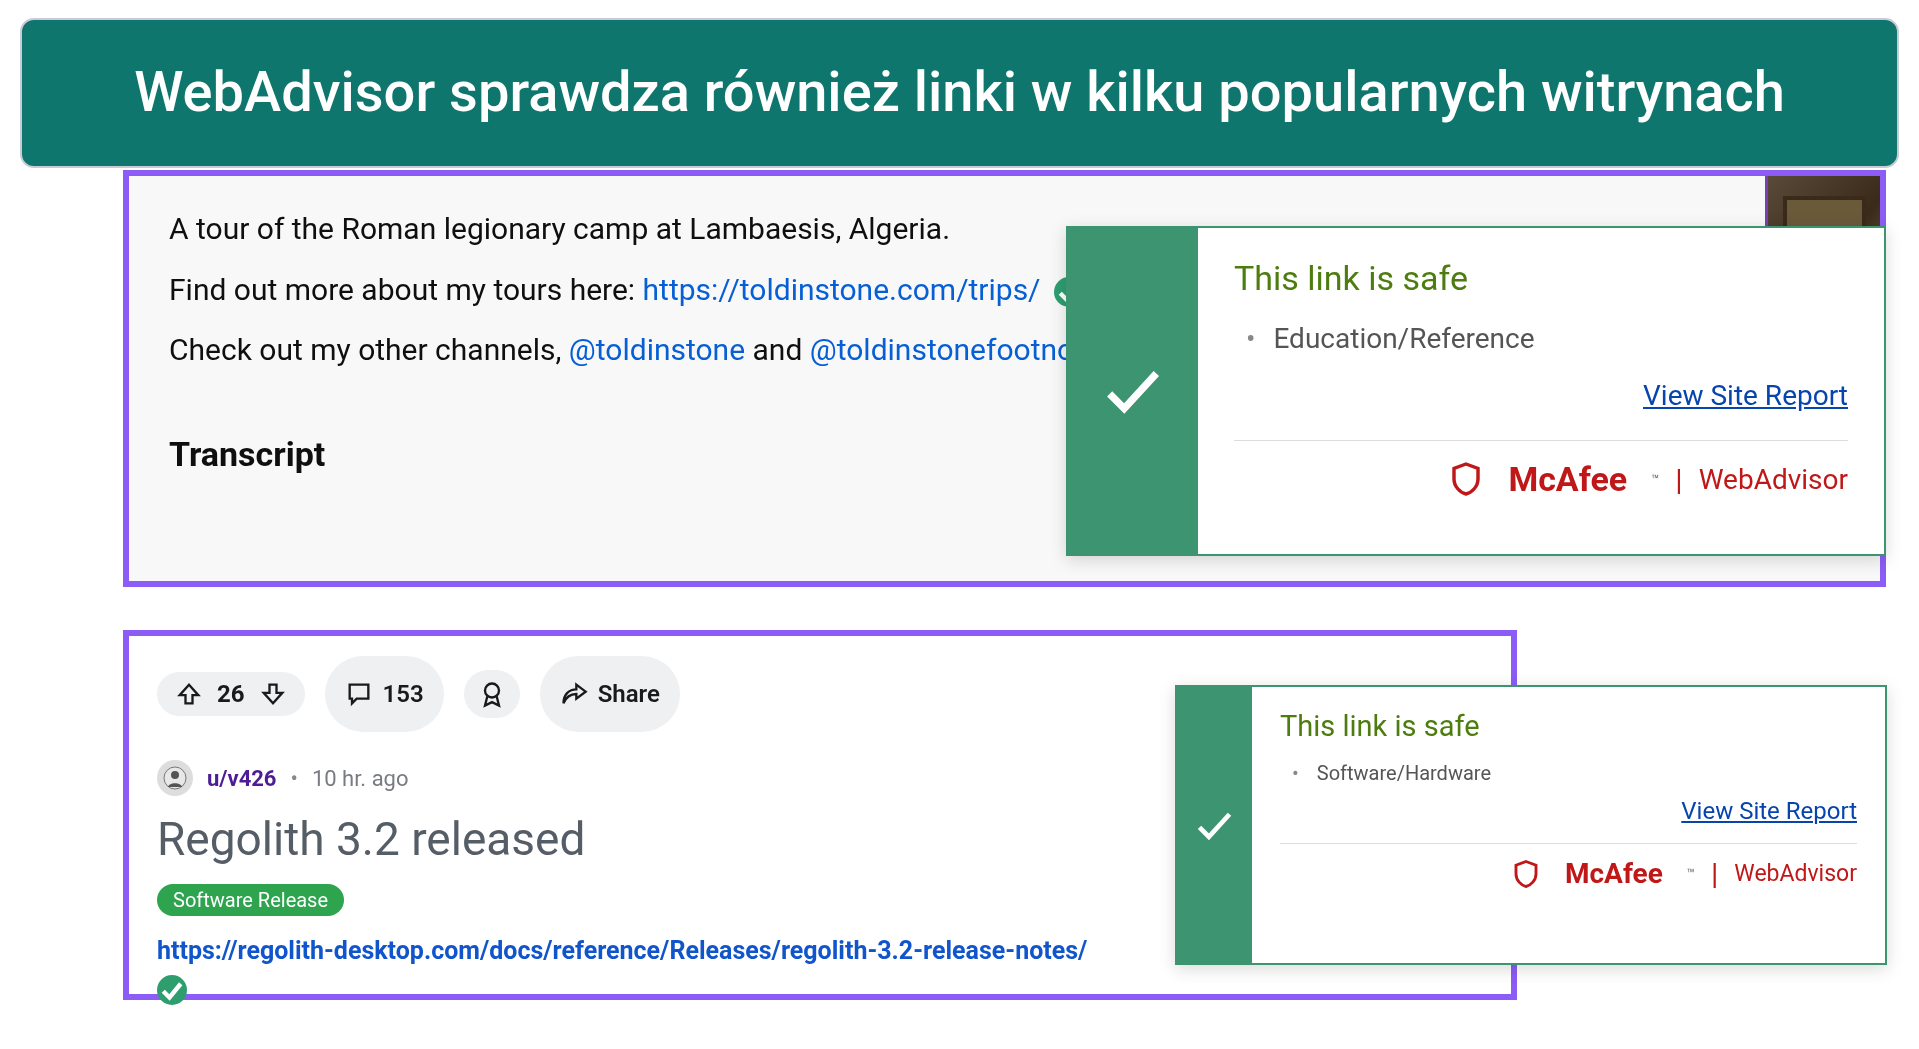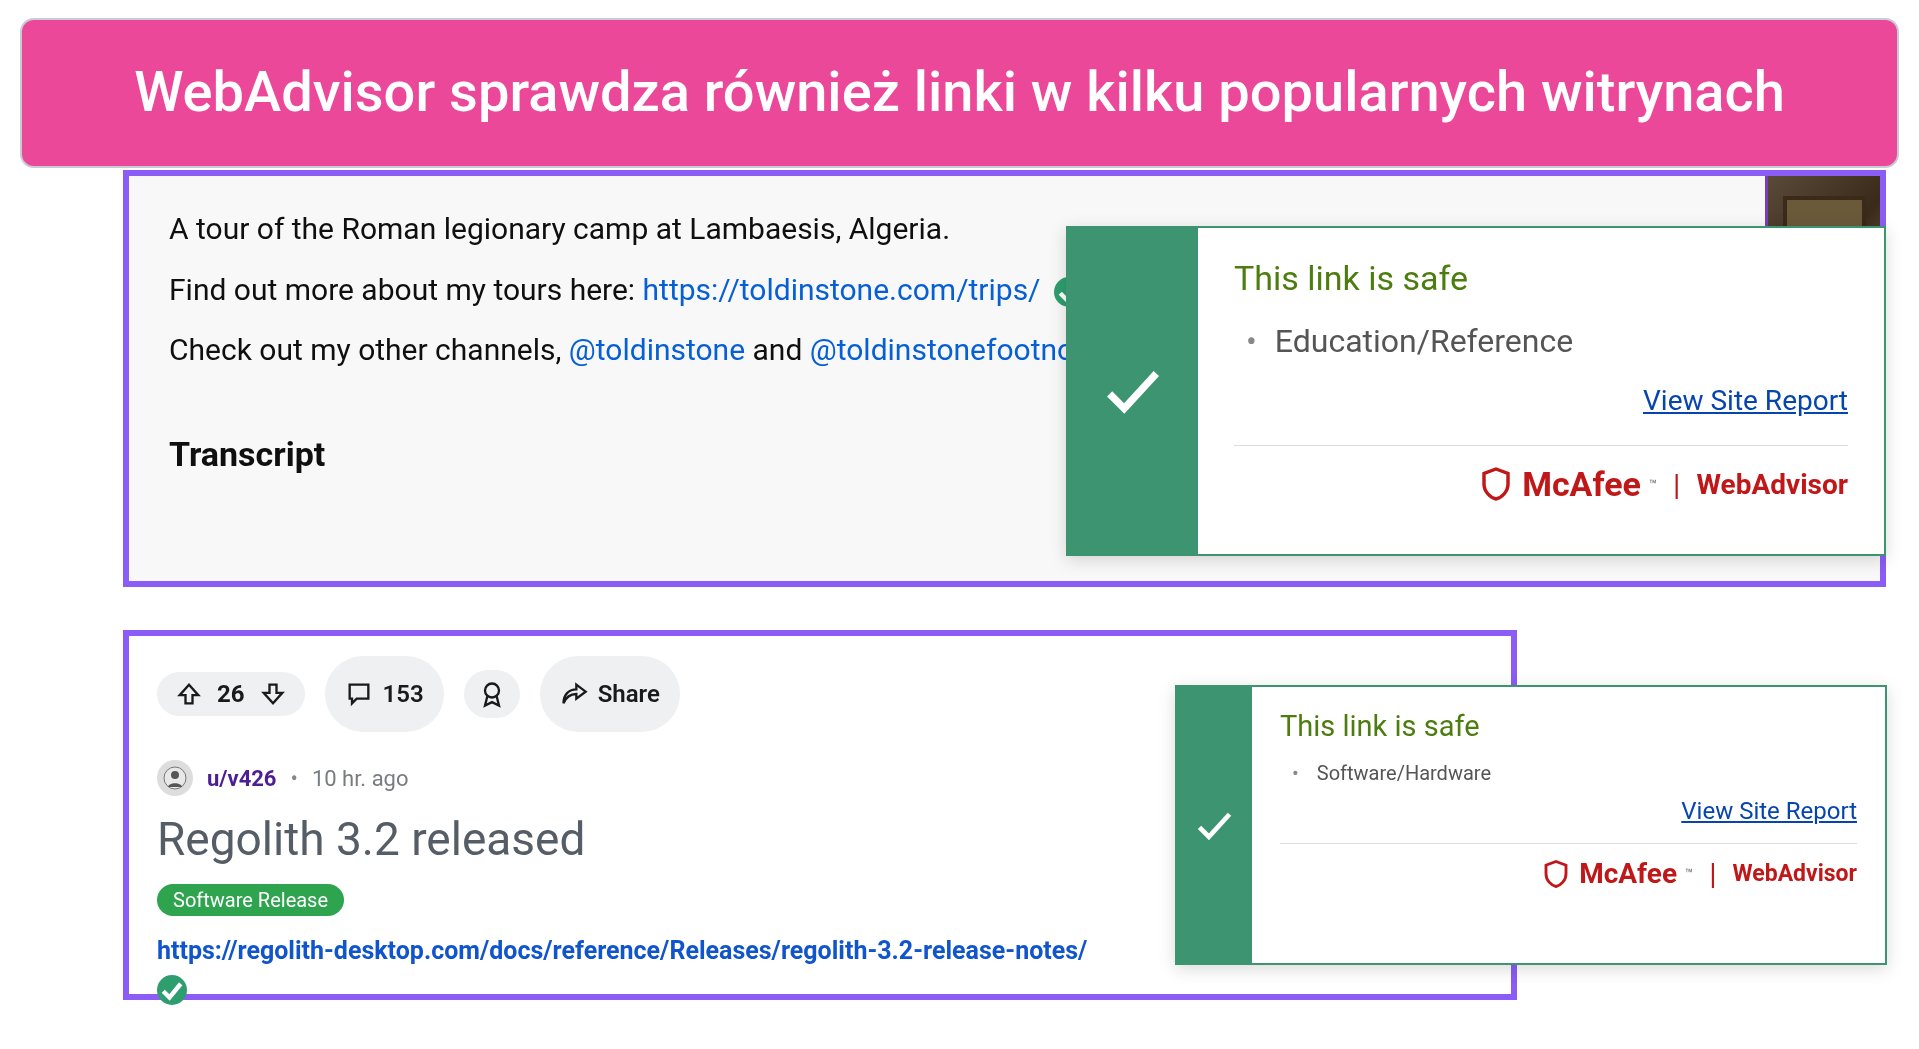--- a/index.html
+++ b/index.html
@@ -1,18 +1,18 @@
 <!DOCTYPE html>
 <html><head>
 <meta charset="utf-8">
 <style>
 * { margin: 0; padding: 0; box-sizing: border-box; }
 body { font-family: -apple-system, BlinkMacSystemFont, 'Segoe UI', Roboto, Arial, sans-serif; background: #fff; width: 1919px; height: 1049px; position: relative; }
 
-.banner { position: absolute; top: 18px; left: 20px; right: 20px; height: 150px; background: #ec4899; border-radius: 14px; display: flex; align-items: center; justify-content: center; text-align: center; color: #fff; font-size: 56px; font-weight: 500; line-height: 1.2; padding: 10px 50px; border: 2px solid #c8cbd6; }
+.banner { position: absolute; top: 18px; left: 20px; right: 20px; height: 150px; background: #0f766e; border-radius: 14px; display: flex; align-items: center; justify-content: center; text-align: center; color: #fff; font-size: 56px; font-weight: 500; line-height: 1.2; padding: 10px 50px; border: 2px solid #c8cbd6; }
 
 .panel { position: absolute; border: 6px solid #8b5cf6; background: #fff; }
 .panel1 { top: 170px; left: 123px; width: 1763px; height: 417px; background: #f8f8f8; }
 .panel2 { top: 630px; left: 123px; width: 1394px; height: 370px; background: #fff; }
 
 .content1 { padding: 30px 40px 20px 40px; font-size: 30px; color: #0f0f0f; line-height: 1.55; }
 .content1 .line { margin-bottom: 14px; }
 .link-blue { color: #065fd4; }
 .checkmark-inline { display: inline-flex; width: 30px; height: 30px; background: #2e9e6f; border-radius: 50%; vertical-align: middle; align-items: center; justify-content: center; color: #fff; font-size: 19px; margin-left: 6px; }
 .transcript { font-weight: 700; font-size: 34px; color: #0f0f0f; margin-top: 54px; }
@@ -26,38 +26,38 @@
 
 .popup-left { width: 130px; background: #3d9470; display: flex; align-items: center; justify-content: center; }
 .popup2 .popup-left { width: 75px; }
 .popup-left svg { width: 70px; height: 70px; }
 .popup2 .popup-left svg { width: 45px; height: 45px; }
 
 .popup-right { flex: 1; padding: 30px 36px 18px 36px; display: flex; flex-direction: column; }
 .popup2 .popup-right { padding: 22px 28px 14px 28px; }
 .popup-title { font-size: 34px; color: #4d7c0f; font-weight: 400; margin-bottom: 24px; }
 .popup2 .popup-title { font-size: 29px; margin-bottom: 18px; }
-.popup-cat { font-size: 32px; color: #555; }
+.popup-cat { font-size: 28px; color: #555; }
 .popup2 .popup-cat { font-size: 20px; }
 .popup-cat::before { content: '•'; margin-right: 18px; margin-left: 12px; color: #888; }
 .popup-report { text-align: right; margin-top: 24px; }
 .popup2 .popup-report { margin-top: 12px; }
 .popup-report a { color: #0645ad; text-decoration: underline; font-size: 28px; }
 .popup2 .popup-report a { font-size: 24px; }
 .popup-divider { height: 1px; background: #ddd; margin: 28px 0 18px 0; }
 .popup2 .popup-divider { margin: 18px 0 12px 0; }
 .popup-brand { text-align: right; display: flex; justify-content: flex-end; align-items: center; gap: 10px; }
-.mcafee-logo { display: inline-flex; align-items: center; gap: 8px; }
+.mcafee-logo { display: inline-flex; align-items: center; gap: 24px; }
 .mcafee-shield { width: 36px; height: 36px; }
 .popup2 .mcafee-shield { width: 30px; height: 30px; }
 .mcafee-text { color: #c01818; font-weight: 700; font-size: 34px; }
 .popup2 .mcafee-text { font-size: 28px; }
 .mcafee-tm { font-size: 13px; color: #666; vertical-align: top; }
 .mcafee-sep { color: #c01818; font-size: 30px; margin: 0 6px; }
-.webadvisor-text { color: #c01818; font-size: 28px; font-weight: 700; text-align: center; }
+.webadvisor-text { color: #c01818; font-size: 28px; font-weight: 400; text-align: center; }
 .popup2 .webadvisor-text { font-size: 23px; }
 
 .reddit-bar { display: flex; align-items: center; gap: 20px; padding: 20px 30px 10px 28px; }
 .pill { display: inline-flex; align-items: center; gap: 10px; background: #eef0f2; border-radius: 999px; padding: 24px 20px; font-size: 24px; color: #1a1a1b; font-weight: 600; }
 .pill.iconbtn { padding: 10px 14px; }
 .pill svg { width: 28px; height: 28px; }
 .vote-pill { display: inline-flex; align-items: center; gap: 14px; background: #eef0f2; border-radius: 999px; padding: 8px 18px; }
 .vote-pill span { font-size: 24px; font-weight: 700; color: #1a1a1b; }
 
 .post-meta { display: flex; align-items: center; gap: 14px; padding: 18px 30px 6px 28px; font-size: 22px; }

